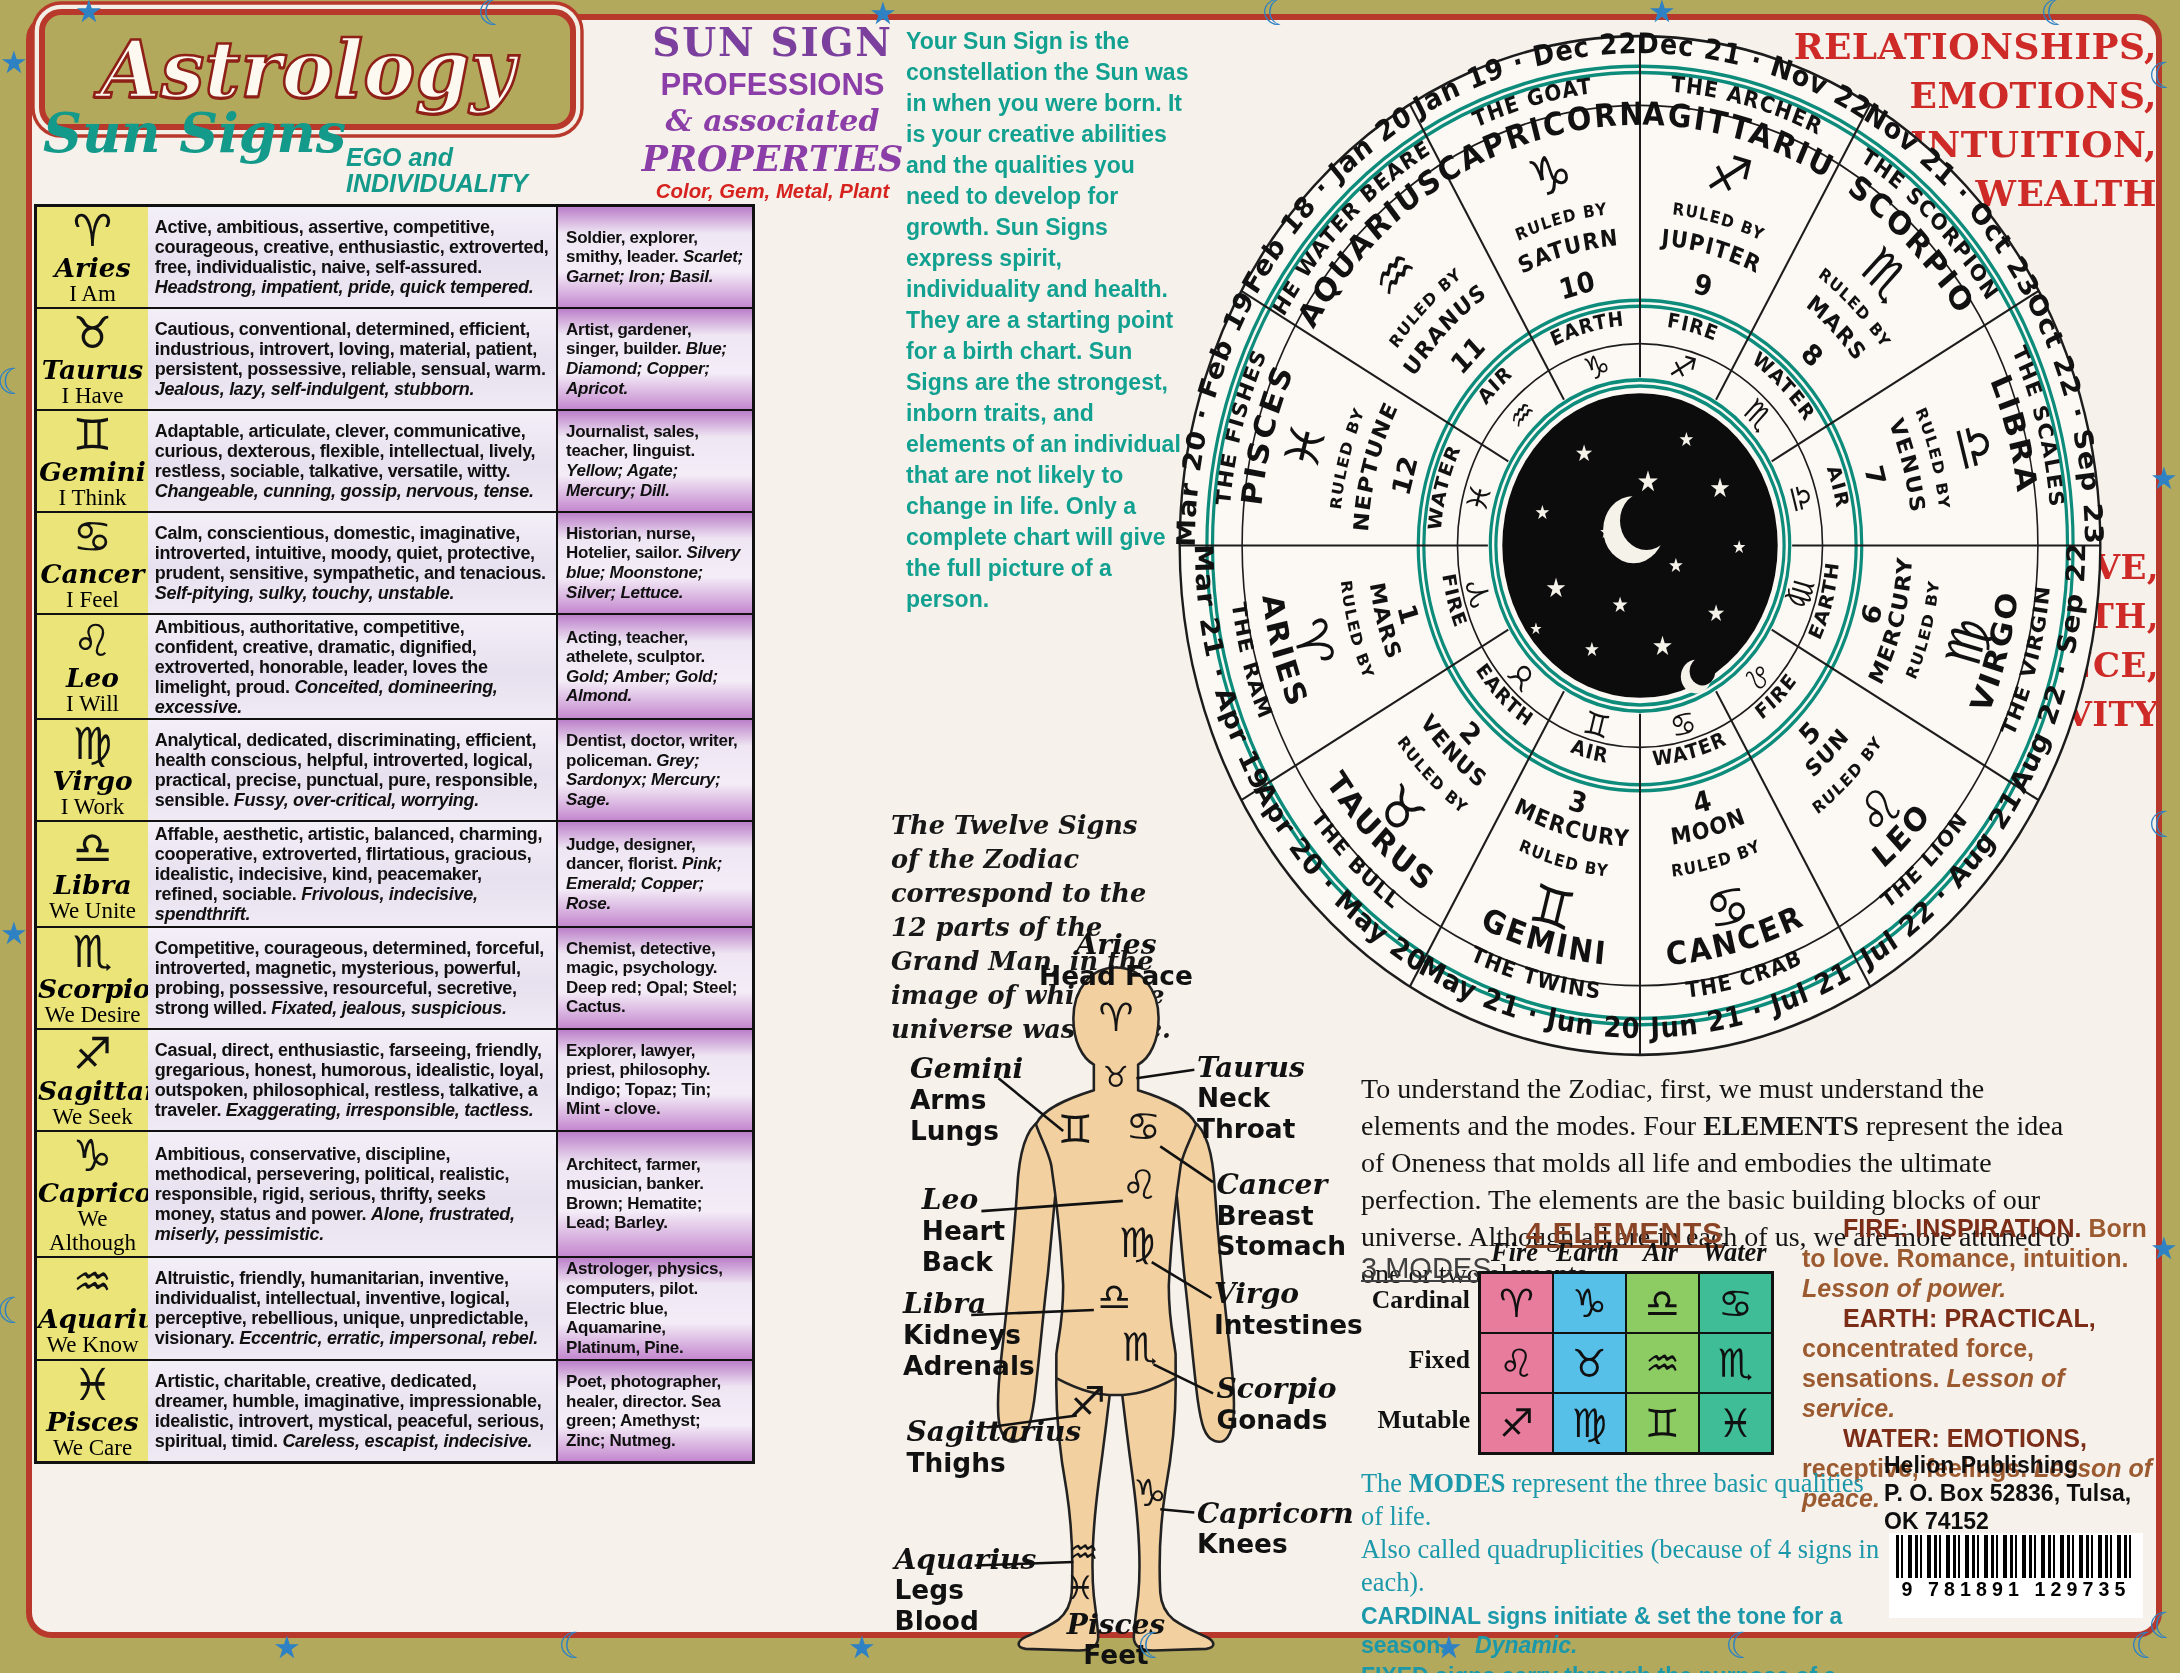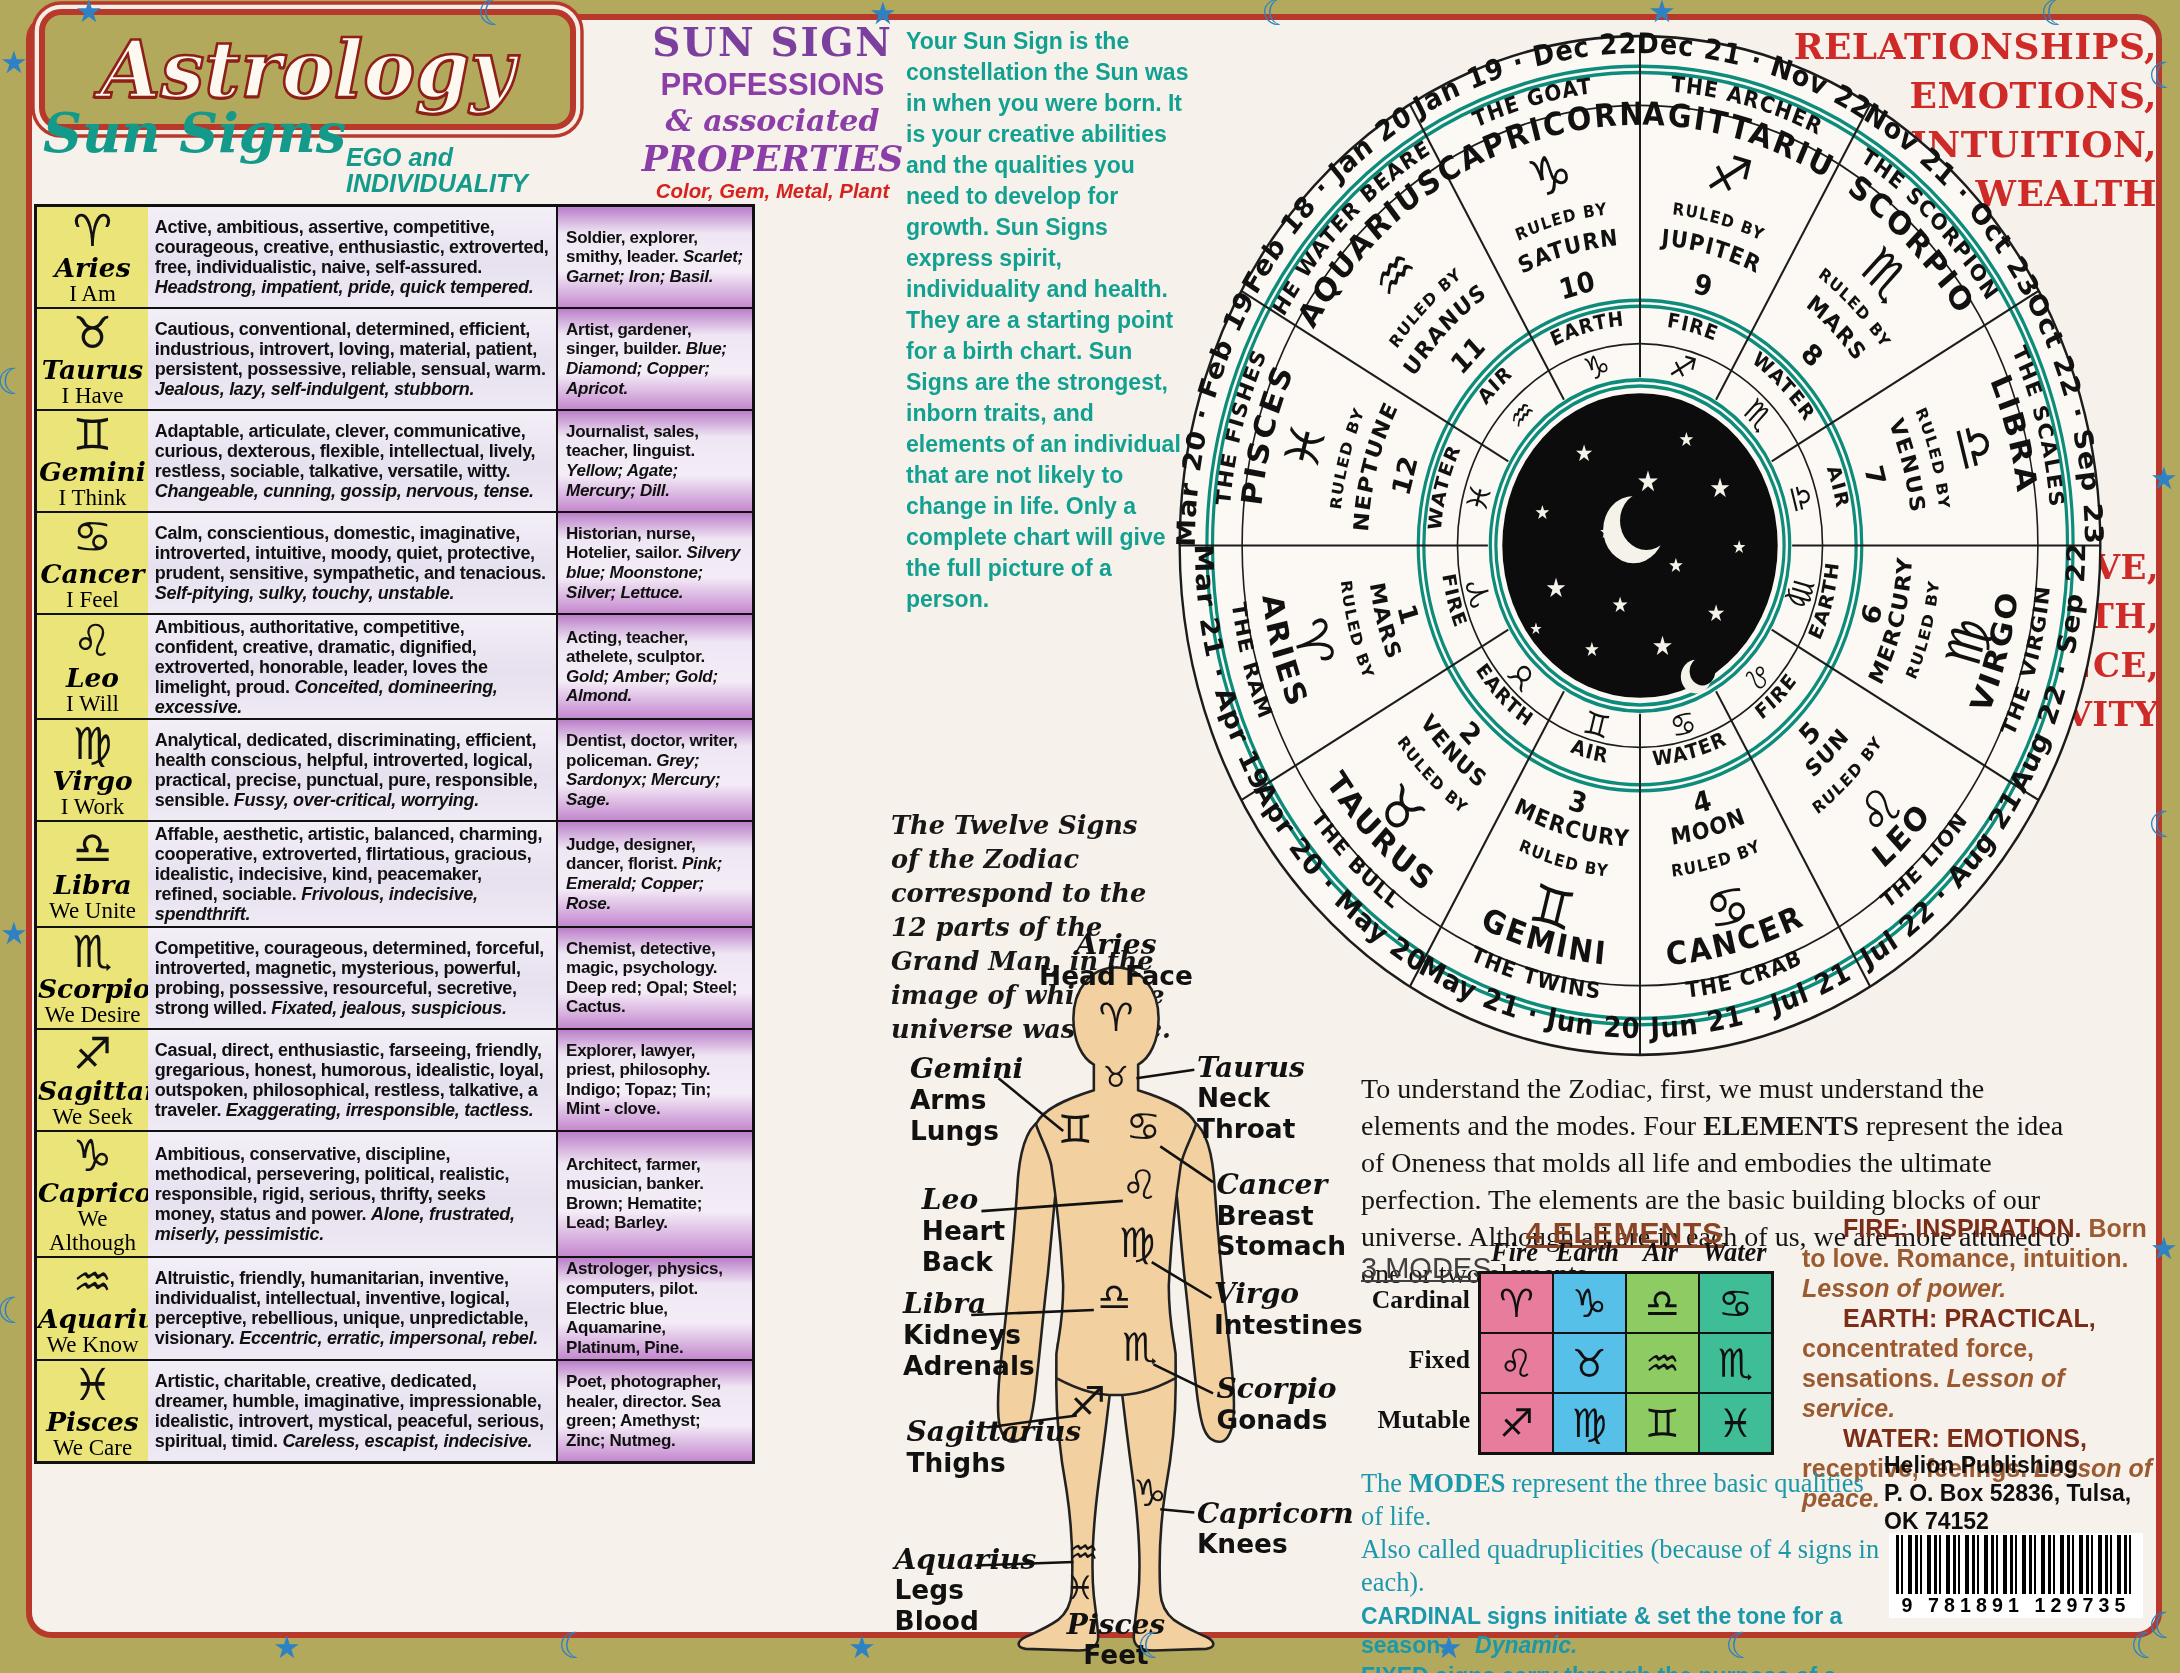--- a/index.html
+++ b/index.html
@@ -79,21 +79,21 @@
   #modes-block .serifln{font-family:"Liberation Serif",serif;font-size:26.4px;line-height:33px;}
   #modes-block .serifln b{font-family:"Liberation Serif",serif;}
   #modes-block .modeln{font-weight:bold;font-size:23px;line-height:29px;margin-top:2.6px;}
   #modes-block .modeln .tail{font-style:italic;margin-left:22px;}
   
   #publisher{position:absolute;left:1884px;top:1451px;width:273px;font-weight:bold;font-size:23px;
         line-height:28px;color:#0e0e0e;}
   #barcode{position:absolute;left:1889px;top:1533px;width:254px;height:85px;background:#fff;}
   #barcode .bars{position:absolute;left:6.8px;right:6.8px;top:1.7px;height:60px;
         background:repeating-linear-gradient(90deg,#000 0 2.6px,#fff 2.6px 5.1px,#000 5.1px 6.8px,#fff 6.8px 12px,#000 12px 16px,#fff 16px 19px);}
-  #barcode .digits{position:absolute;left:0;right:0;top:61px;text-align:center;font-weight:bold;
+  #barcode .digits{position:absolute;left:0;right:0;top:45px;text-align:center;font-weight:bold;
         font-size:19.6px;letter-spacing:5.1px;color:#000;background:#fff;}
 </style>
 </head>
 <body>
 
 <div id="poster">
   <div id="card"></div>
 
   <div id="title-box">
     <div class="t">Astrology</div>

